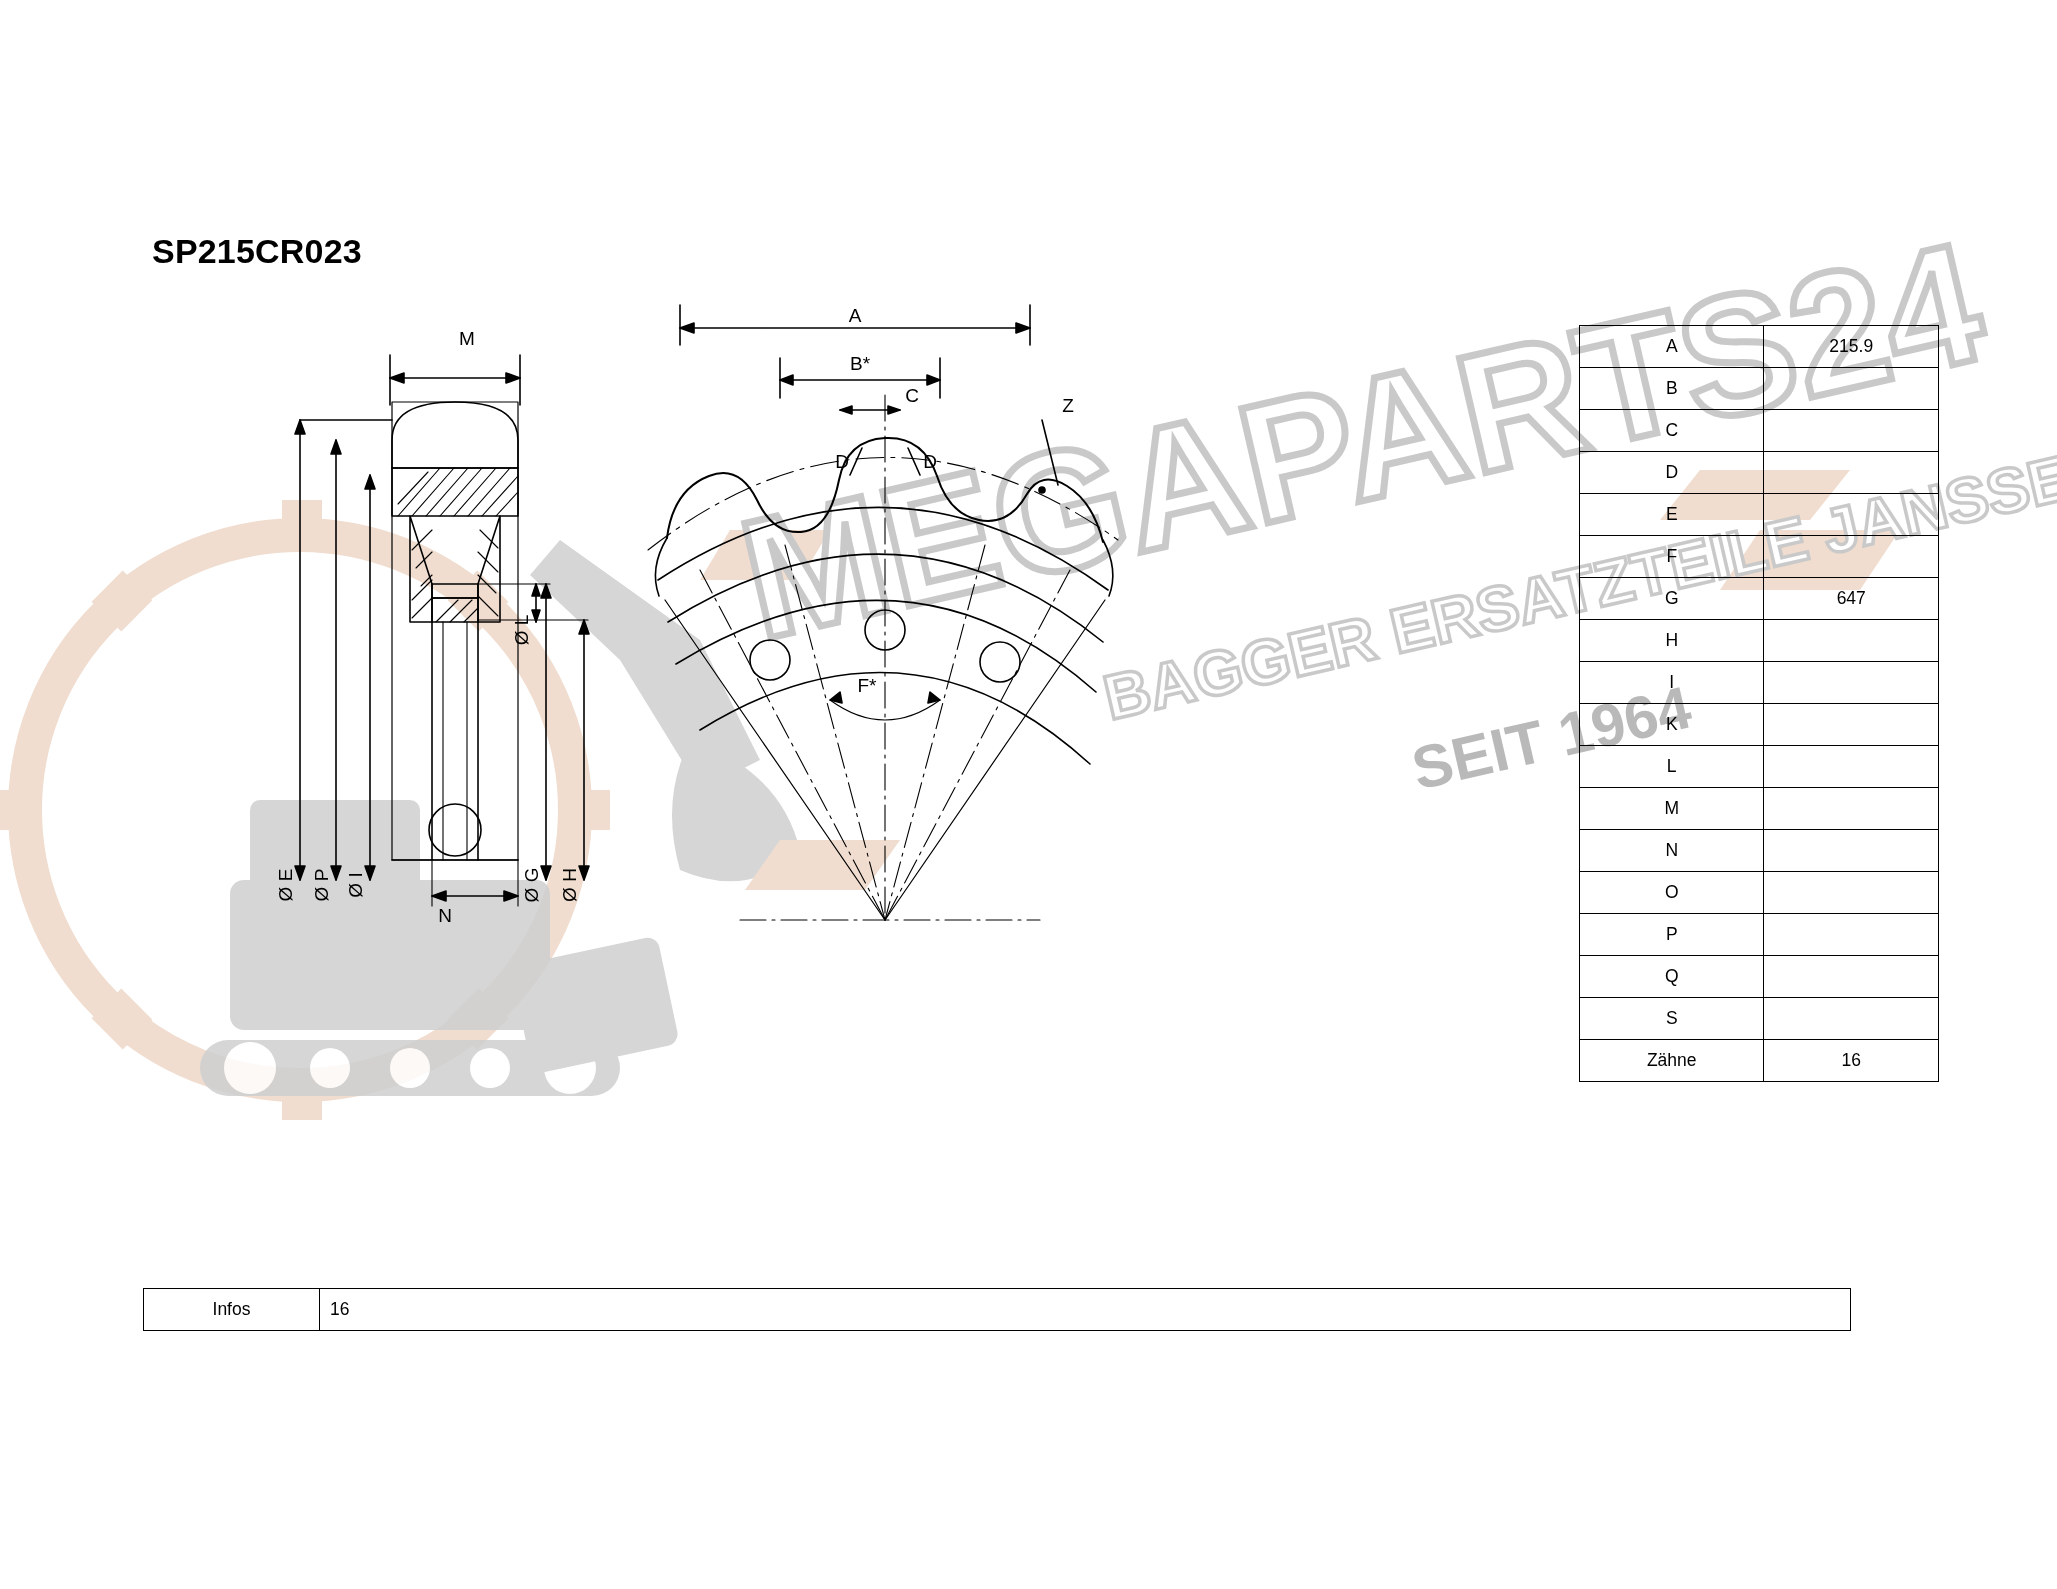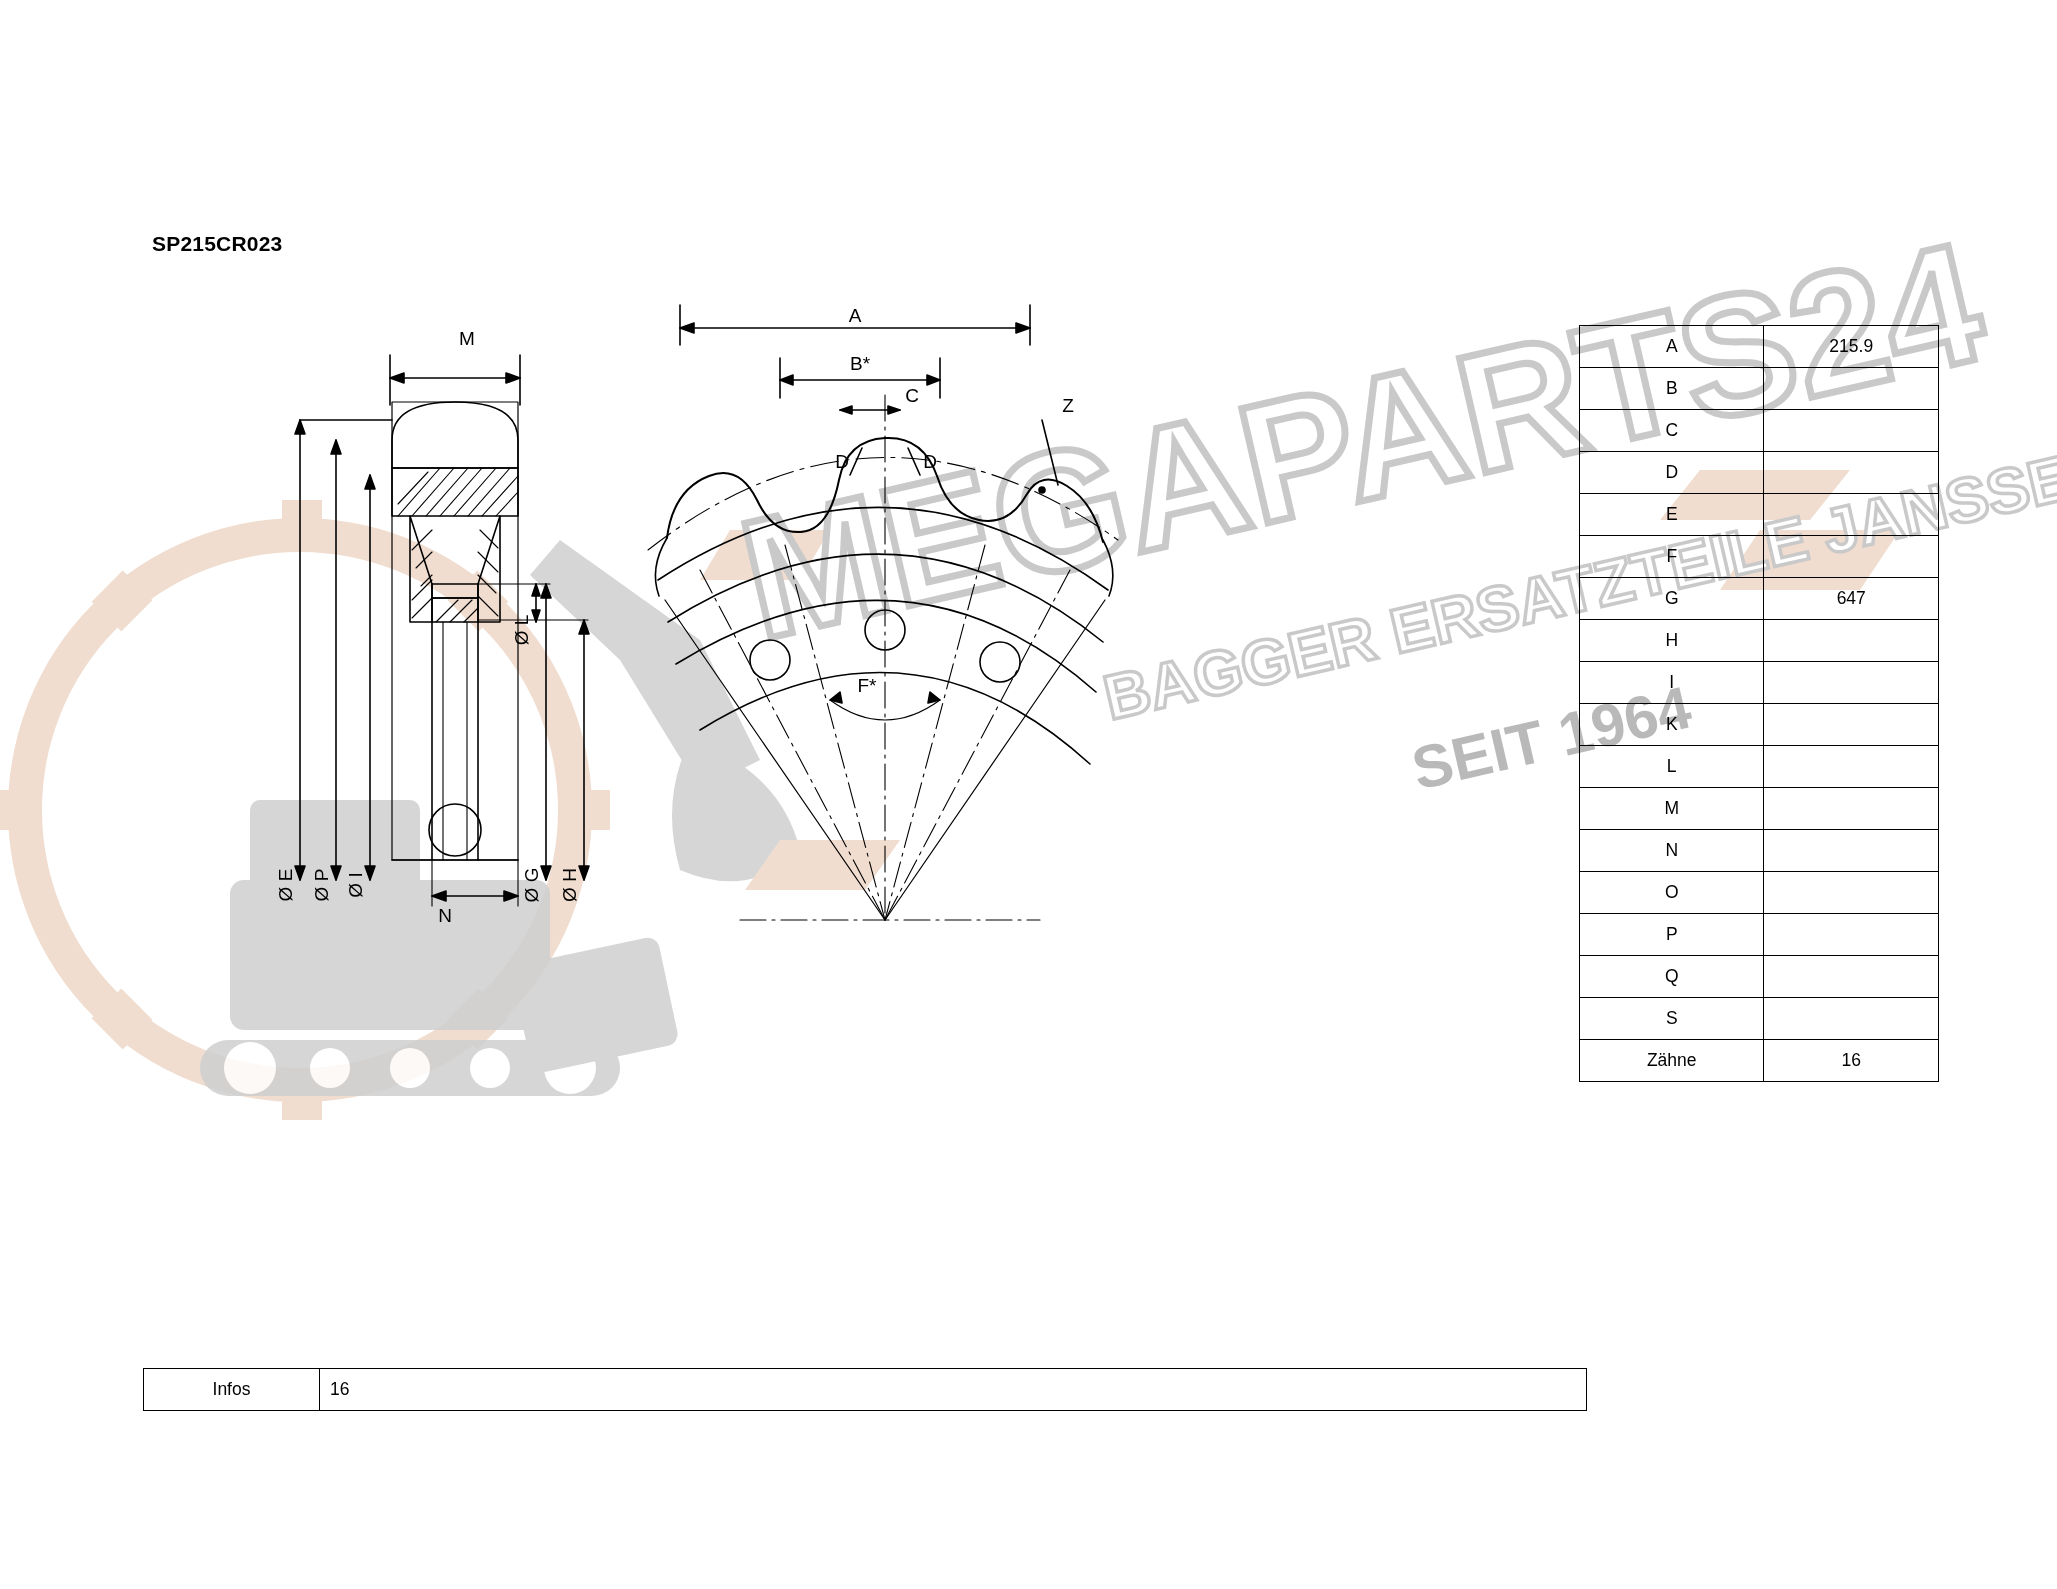--- a/index.html
+++ b/index.html
@@ -23,21 +23,21 @@
     width: 2057px; height: 1589px;
     pointer-events: none;
     z-index: 0;
   }
 
   
   #part-title {
     position: absolute;
     left: 152px;
     top: 232px;
-    font-size: 21px;
+    font-size: 34px;
     font-weight: bold;
     letter-spacing: 0.2px;
     z-index: 3;
   }
 
   
   #drawing {
     position: absolute;
     left: 140px;
     top: 300px;
@@ -63,22 +63,22 @@
     vertical-align: middle;
     padding: 0;
   }
   #dim-table td.lbl { width: 185px; }
   #dim-table td.val { width: 175px; }
 
   
   #infos-table {
     position: absolute;
     left: 143px;
-    top: 1368px;
-    width: 1444px;
+    top: 1288px;
+    width: 1708px;
     border-collapse: collapse;
     z-index: 3;
   }
   #infos-table td {
     border: 1px solid #000;
     height: 41px;
     font-size: 17.5px;
     vertical-align: middle;
     padding: 0;
   }

